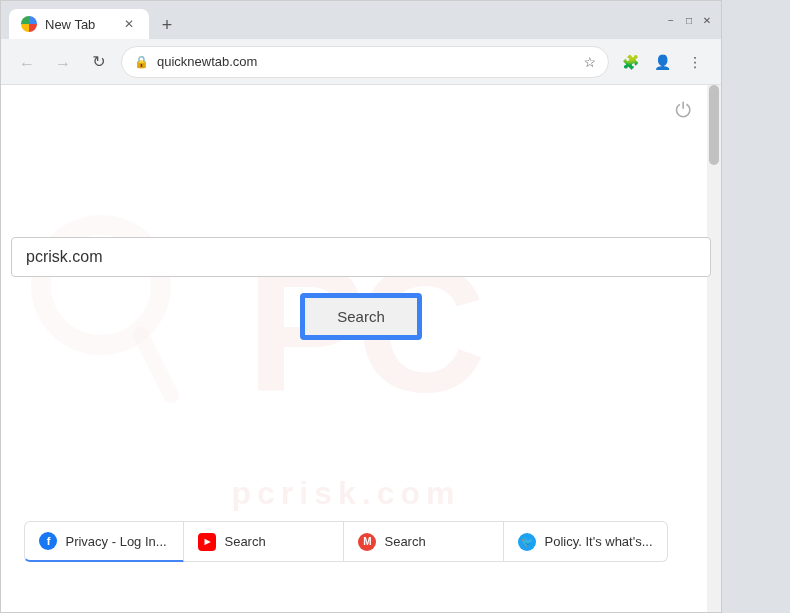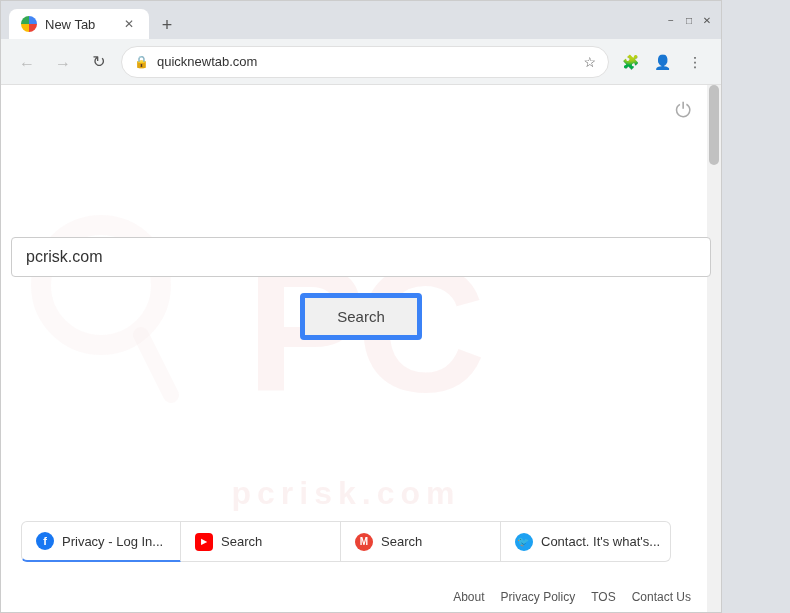--- a/index.html
+++ b/index.html
@@ -405,24 +405,18 @@
       <div class="quick-link-item">
         <div class="yt-icon">▶</div>
         <span>Search</span>
       </div>
       <div class="quick-link-item">
         <div class="gmail-icon">M</div>
         <span>Search</span>
       </div>
       <div class="quick-link-item">
         <div class="tw-icon">🐦</div>
-        <span>Contact. It's what's...</span>
-      </div>
-    </div>
-
-    <div class="footer">
-      <a href="#">About</a>
-      <a href="#">Privacy Policy</a>
-      <a href="#">TOS</a>
-      <a href="#">Contact Us</a>
-    </div>
+        <span>Policy. It's what's...</span>
+      </div>
+    </div>
+
   </div>
 </div>
 
 </body></html>

